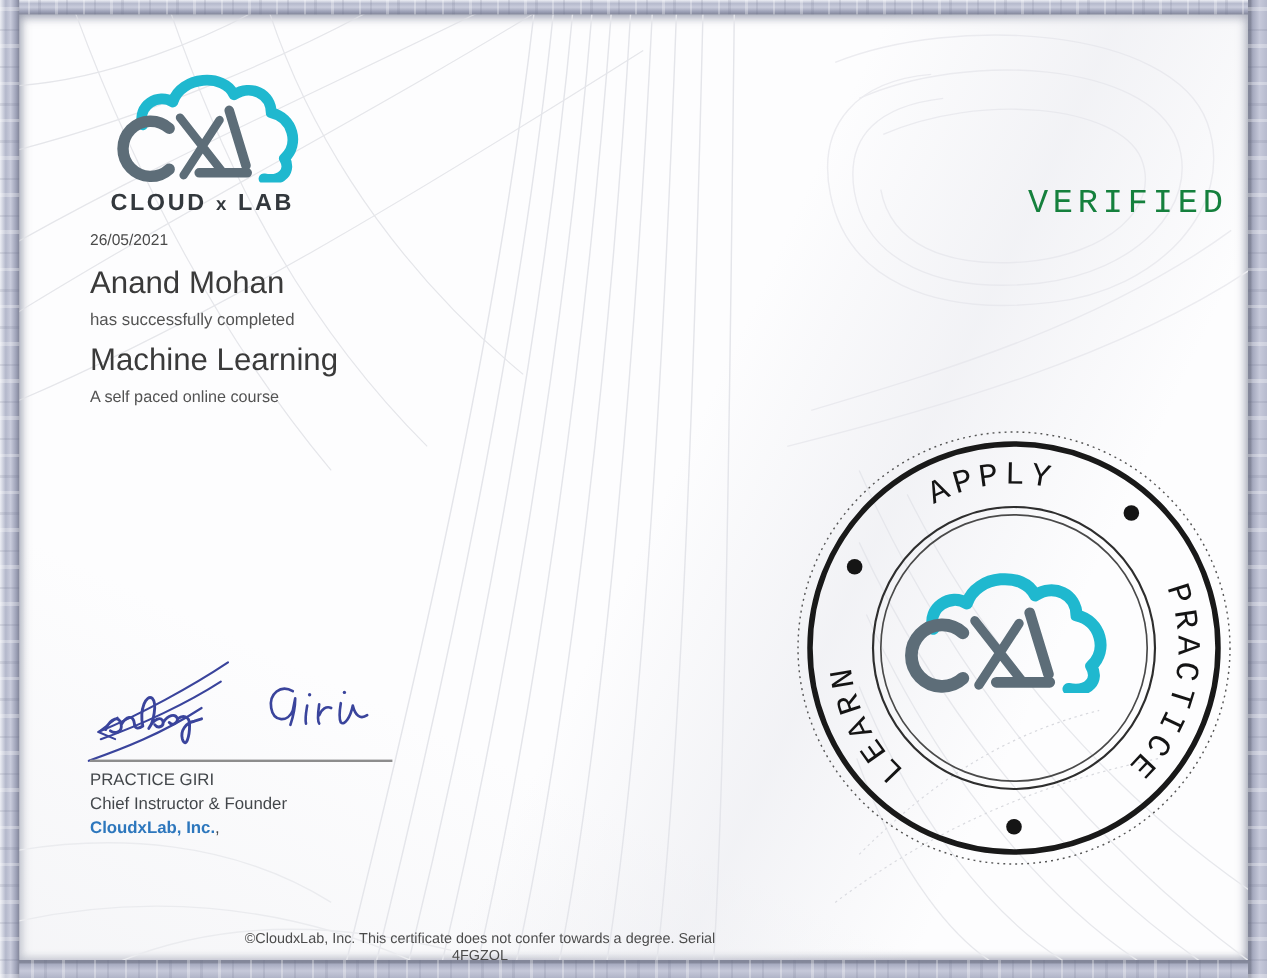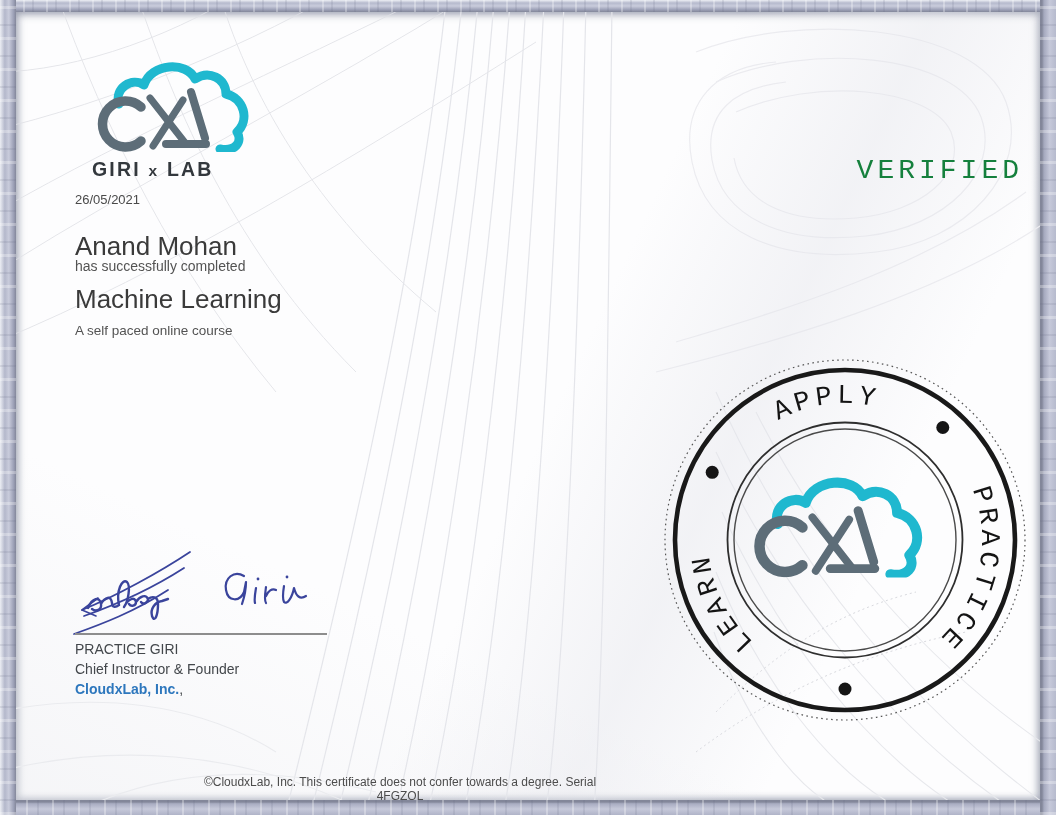--- a/index.html
+++ b/index.html
@@ -38,21 +38,21 @@
       linear-gradient(25deg, rgba(233,234,238,.40) 0%, rgba(233,234,238,0) 28%);}
   .abs{position:absolute;}
   
   .logo-svg{left:78px;top:48px;width:170px;height:96px;}
   .logo-teal{stroke:#1fb8cf;fill:none;stroke-linecap:round;stroke-linejoin:round;}
   .logo-slate{stroke:#5d6d78;fill:none;stroke-linecap:round;stroke-linejoin:round;}
   .wordmark{left:76px;top:146px;width:200px;font-weight:bold;font-size:19.5px;
     letter-spacing:2.2px;color:#33383d;white-space:nowrap;}
   .wordmark .wm-x{font-size:15.5px;}
   .date{left:59px;top:180px;font-size:13px;color:#4a4a4a;}
-  .recipient{left:59px;top:208px;font-size:26px;color:#3a3a3a;margin-top:11px;}
+  .recipient{left:59px;top:208px;font-size:26px;color:#3a3a3a;}
   .completed{left:59px;top:246px;font-size:14px;color:#535353;}
   .course{left:59px;top:272px;font-size:26px;color:#3a3a3a;}
   .course-sub{left:59px;top:311px;font-size:13.5px;color:#535353;}
   
   .verified{left:662px;top:136px;width:345px;text-align:right;
     font-family:"Liberation Mono","DejaVu Sans Mono",monospace;
     font-size:28px;line-height:46px;color:#15803d;letter-spacing:4px;white-space:nowrap;}
   
   .seal-svg{left:646px;top:345px;width:366px;height:366px;}
   .seal-ring{fill:none;}
@@ -140,21 +140,21 @@
         <path d="M -20,760 C 100,730 220,740 330,790"></path>
         <path d="M 60,800 C 140,760 240,750 360,780"></path>
       </g>
     </svg>
     <div class="sheen"></div>
 
     <svg class="abs logo-svg" viewBox="0 0 170 96">
       <use href="#cxl-logo" xlink:href="#cxl-logo" x="0" y="0" width="166" height="92"></use>
     </svg>
     <div class="abs wordmark">
-      <span>GIRI</span>
+      <span>CLOUD</span>
       <span class="wm-x">x</span>
       <span>LAB</span>
     </div>
 
     <div class="abs date">26/05/2021</div>
     <div class="abs recipient">Anand Mohan</div>
     <div class="abs completed">has successfully completed</div>
     <div class="abs course">Machine Learning</div>
     <div class="abs course-sub">A self paced online course</div>
 

